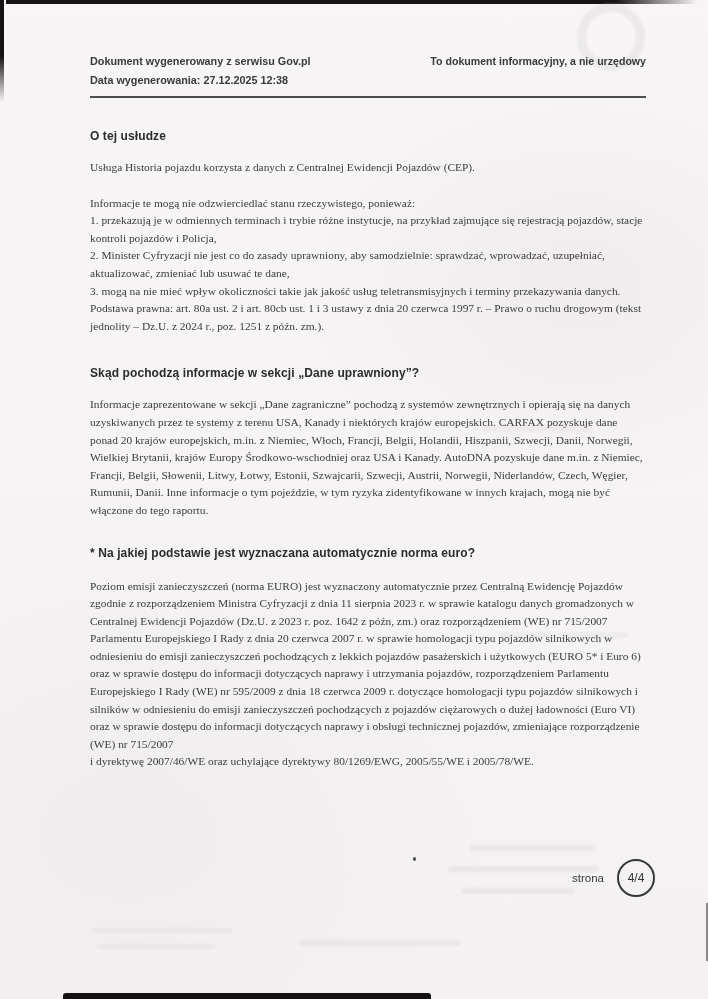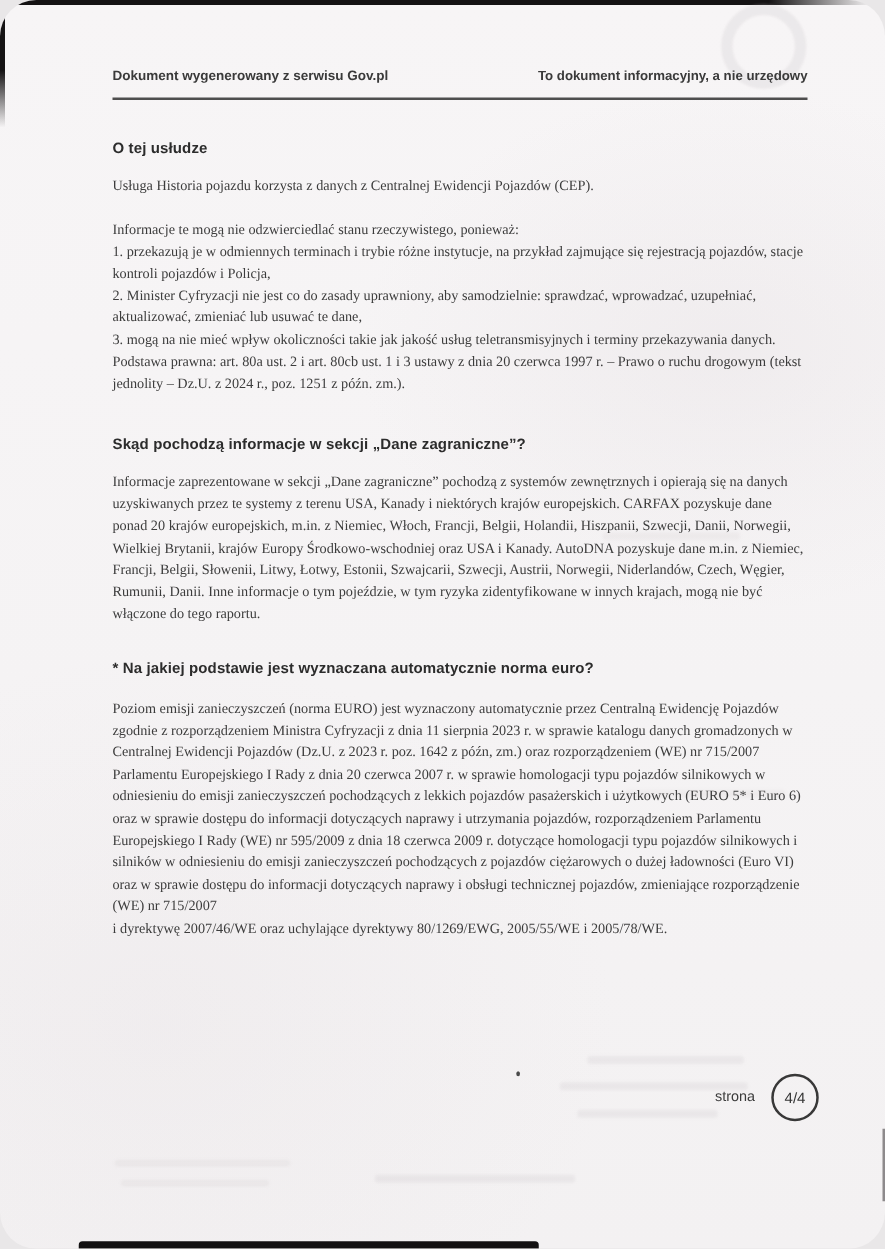--- a/index.html
+++ b/index.html
@@ -5,21 +5,20 @@
   html,body { margin:0; padding:0; background:#e9e7e8; }
   .page {
     position:relative; width:708px; height:999px; margin:0 auto;
     overflow:hidden;
     font-family:"Liberation Sans","DejaVu Sans",sans-serif;
     color:#3c3c3c;
     background:
       radial-gradient(ellipse 420px 300px at 82% 28%, rgba(228,222,225,0.35), transparent 70%),
       radial-gradient(ellipse 520px 420px at 18% 82%, rgba(230,224,227,0.28), transparent 70%),
       linear-gradient(180deg,#f7f5f6 0%, #f5f3f4 55%, #f3f1f2 100%);
-    border-radius: 29px;
   }
 
   
   .edge-top    { position:absolute; top:0; left:6px; width:692px; height:4px;
                  background:linear-gradient(90deg,#151314 0%,#151314 88%,rgba(21,19,20,0) 100%); }
   .edge-left   { position:absolute; top:0; left:0; width:4px; height:102px;
                  background:linear-gradient(180deg,#151314 0%,#151314 55%,rgba(21,19,20,0) 100%); }
   .edge-bottom { position:absolute; left:63px; bottom:0; width:368px; height:6px;
                  background:#131112; border-radius:3px 3px 0 0; }
   .edge-right  { position:absolute; right:0; top:903px; width:2px; height:58px;
@@ -83,35 +82,36 @@
   <div class="smudge s6"></div>
   <div class="smudge s7"></div>
   <div class="smudge s8"></div>
   <div class="ink-dot"></div>
 
   <div class="content">
 
     <div class="hdr">
       <div class="hdr-left">
         <div>Dokument wygenerowany z serwisu Gov.pl</div>
+        <div>Data wygenerowania: 27.12.2025 12:38</div>
       </div>
       <div class="hdr-right">To dokument informacyjny, a nie urzędowy</div>
     </div>
 
     <hr class="title-rule">
 
     <div class="sec-h">O tej usłudze</div>
     <p class="para">Usługa Historia pojazdu korzysta z danych z Centralnej Ewidencji Pojazdów (CEP).</p>
     <p class="para multiline">Informacje te mogą nie odzwierciedlać stanu rzeczywistego, ponieważ:
 1. przekazują je w odmiennych terminach i trybie różne instytucje, na przykład zajmujące się rejestracją pojazdów, stacje kontroli pojazdów i Policja,
 2. Minister Cyfryzacji nie jest co do zasady uprawniony, aby samodzielnie: sprawdzać, wprowadzać, uzupełniać, aktualizować, zmieniać lub usuwać te dane,
 3. mogą na nie mieć wpływ okoliczności takie jak jakość usług teletransmisyjnych i terminy przekazywania danych.
 Podstawa prawna: art. 80a ust. 2 i art. 80cb ust. 1 i 3 ustawy z dnia 20 czerwca 1997 r. – Prawo o ruchu drogowym (tekst jednolity – Dz.U. z 2024 r., poz. 1251 z późn. zm.).</p>
 
-    <div class="sec-h">Skąd pochodzą informacje w sekcji „Dane zagraniczne”?</div>
+    <div class="sec-h">Skąd pochodzą informacje w sekcji „Dane uprawniony”?</div>
     <p class="para">Informacje zaprezentowane w sekcji „Dane zagraniczne” pochodzą z systemów zewnętrznych i opierają się na danych uzyskiwanych przez te systemy z terenu USA, Kanady i niektórych krajów europejskich. CARFAX pozyskuje dane ponad 20 krajów europejskich, m.in. z Niemiec, Włoch, Francji, Belgii, Holandii, Hiszpanii, Szwecji, Danii, Norwegii, Wielkiej Brytanii, krajów Europy Środkowo-wschodniej oraz USA i Kanady. AutoDNA pozyskuje dane m.in. z Niemiec, Francji, Belgii, Słowenii, Litwy, Łotwy, Estonii, Szwajcarii, Szwecji, Austrii, Norwegii, Niderlandów, Czech, Węgier, Rumunii, Danii. Inne informacje o tym pojeździe, w tym ryzyka zidentyfikowane w innych krajach, mogą nie być włączone do tego raportu.</p>
 
     <div class="sec-h euro">* Na jakiej podstawie jest wyznaczana automatycznie norma euro?</div>
     <p class="para multiline">Poziom emisji zanieczyszczeń (norma EURO) jest wyznaczony automatycznie przez Centralną Ewidencję Pojazdów zgodnie z rozporządzeniem Ministra Cyfryzacji z dnia 11 sierpnia 2023 r. w sprawie katalogu danych gromadzonych w Centralnej Ewidencji Pojazdów (Dz.U. z 2023 r. poz. 1642 z późn, zm.) oraz rozporządzeniem (WE) nr 715/2007 Parlamentu Europejskiego I Rady z dnia 20 czerwca 2007 r. w sprawie homologacji typu pojazdów silnikowych w odniesieniu do emisji zanieczyszczeń pochodzących z lekkich pojazdów pasażerskich i użytkowych (EURO 5* i Euro 6) oraz w sprawie dostępu do informacji dotyczących naprawy i utrzymania pojazdów, rozporządzeniem Parlamentu Europejskiego I Rady (WE) nr 595/2009 z dnia 18 czerwca 2009 r. dotyczące homologacji typu pojazdów silnikowych i silników w odniesieniu do emisji zanieczyszczeń pochodzących z pojazdów ciężarowych o dużej ładowności (Euro VI) oraz w sprawie dostępu do informacji dotyczących naprawy i obsługi technicznej pojazdów, zmieniające rozporządzenie (WE) nr 715/2007
 i dyrektywę 2007/46/WE oraz uchylające dyrektywy 80/1269/EWG, 2005/55/WE i 2005/78/WE.</p>
 
   </div>
 
   <div class="footer">
     <span class="footer-label">strona</span>

